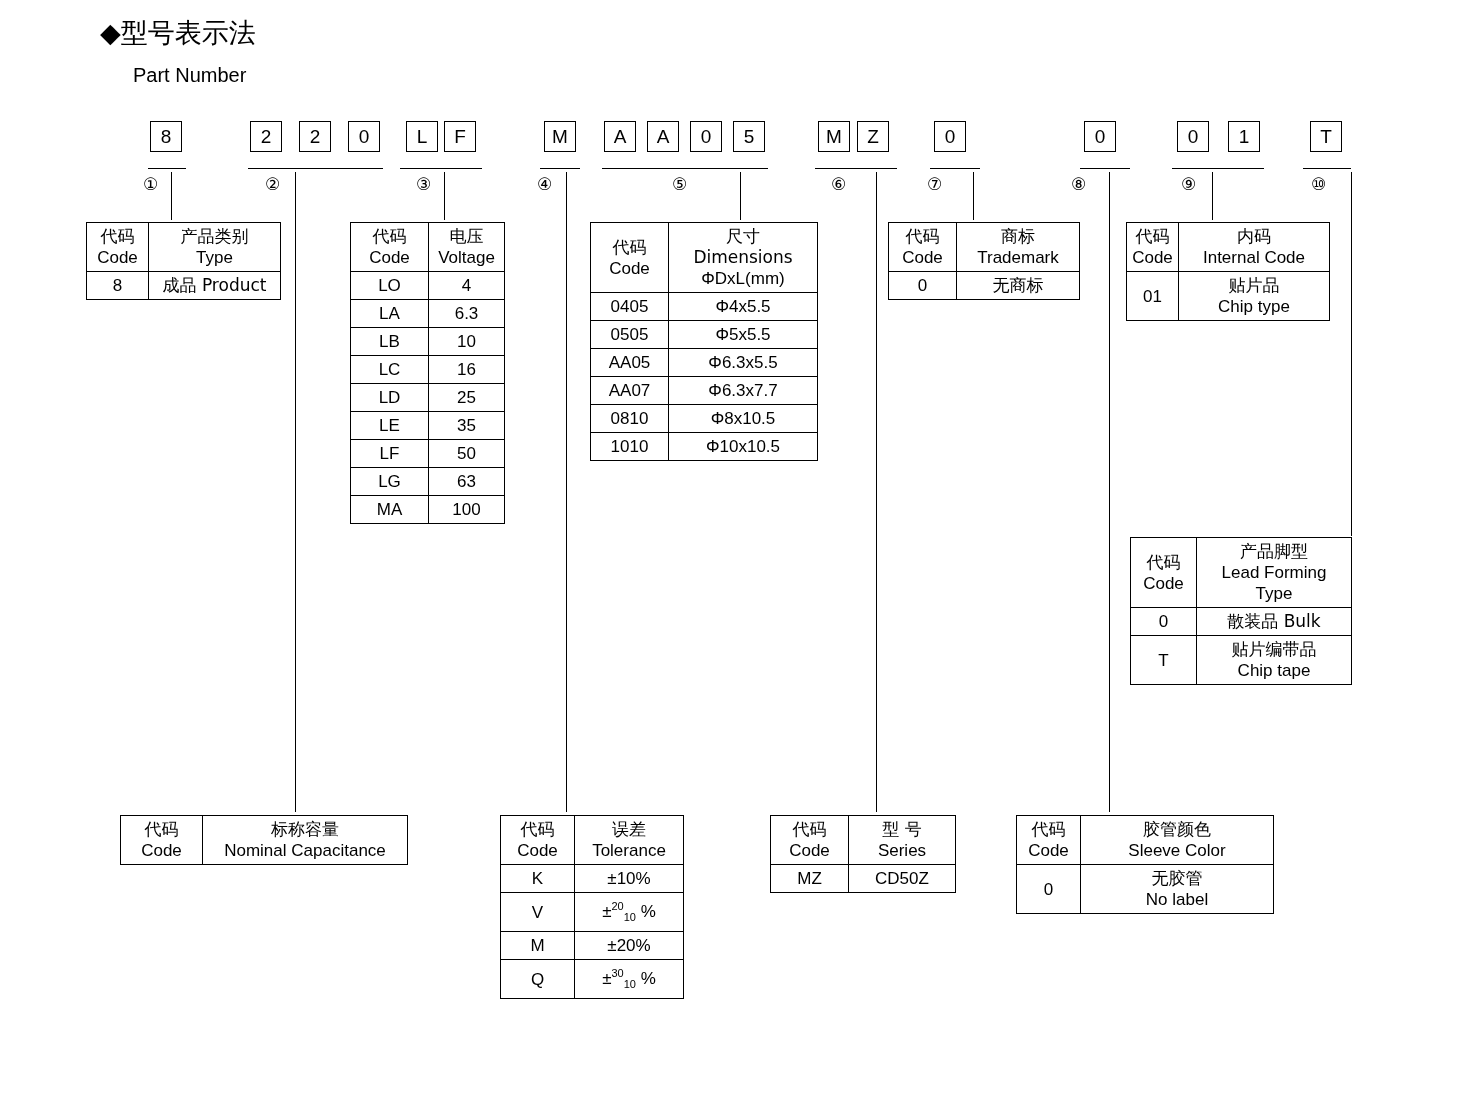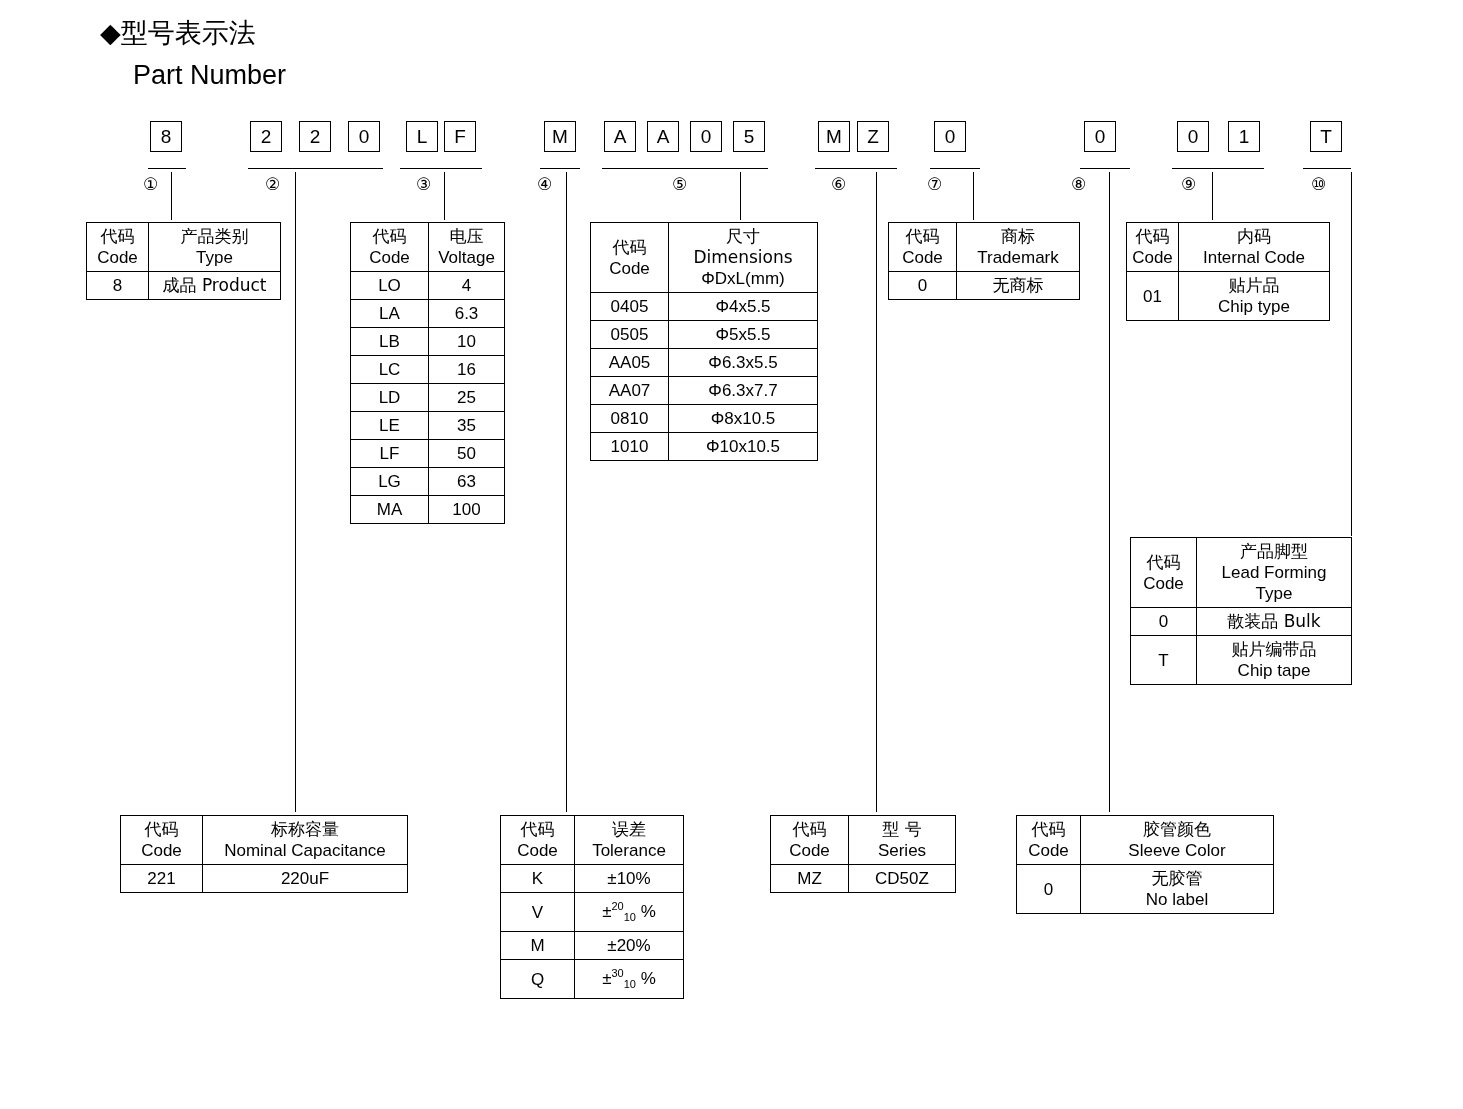--- a/index.html
+++ b/index.html
@@ -18,21 +18,21 @@
 
   
   .heading-cn {
     position: absolute; left: 100px; top: 16px;
     font-size: 27px; line-height: 34px; white-space: nowrap;
     font-family: "DejaVu Sans", sans-serif;
     letter-spacing: 0px;
   }
   .heading-en {
     position: absolute; left: 133px; top: 58px;
-    font-size: 27px; line-height: 34px; white-space: nowrap;
+    font-size: 20px; line-height: 34px; white-space: nowrap;
   }
 
   
   .pn-box {
     position: absolute;
     width: 32px; height: 31px;
     border: 1.6px solid #000;
     font-size: 19px;
     display: flex; align-items: center; justify-content: center;
     background: #fff;
@@ -325,24 +325,20 @@
       <tr>
         <td style="width:82px;">
           <span class="cn">代码</span><br>
           <span>Code</span>
         </td>
         <td>
           <span class="cn">标称容量</span><br>
           <span>Nominal Capacitance</span>
         </td>
       </tr>
-      <tr>
-          <td>221</td>
-          <td>220uF</td>
-        </tr>
     </tbody>
   </table>
 
   <table class="spec" style="left:500px;top:815px;width:184px;">
     <tbody>
       <tr>
         <td style="width:74px;">
           <span class="cn">代码</span><br>
           <span>Code</span>
         </td>

